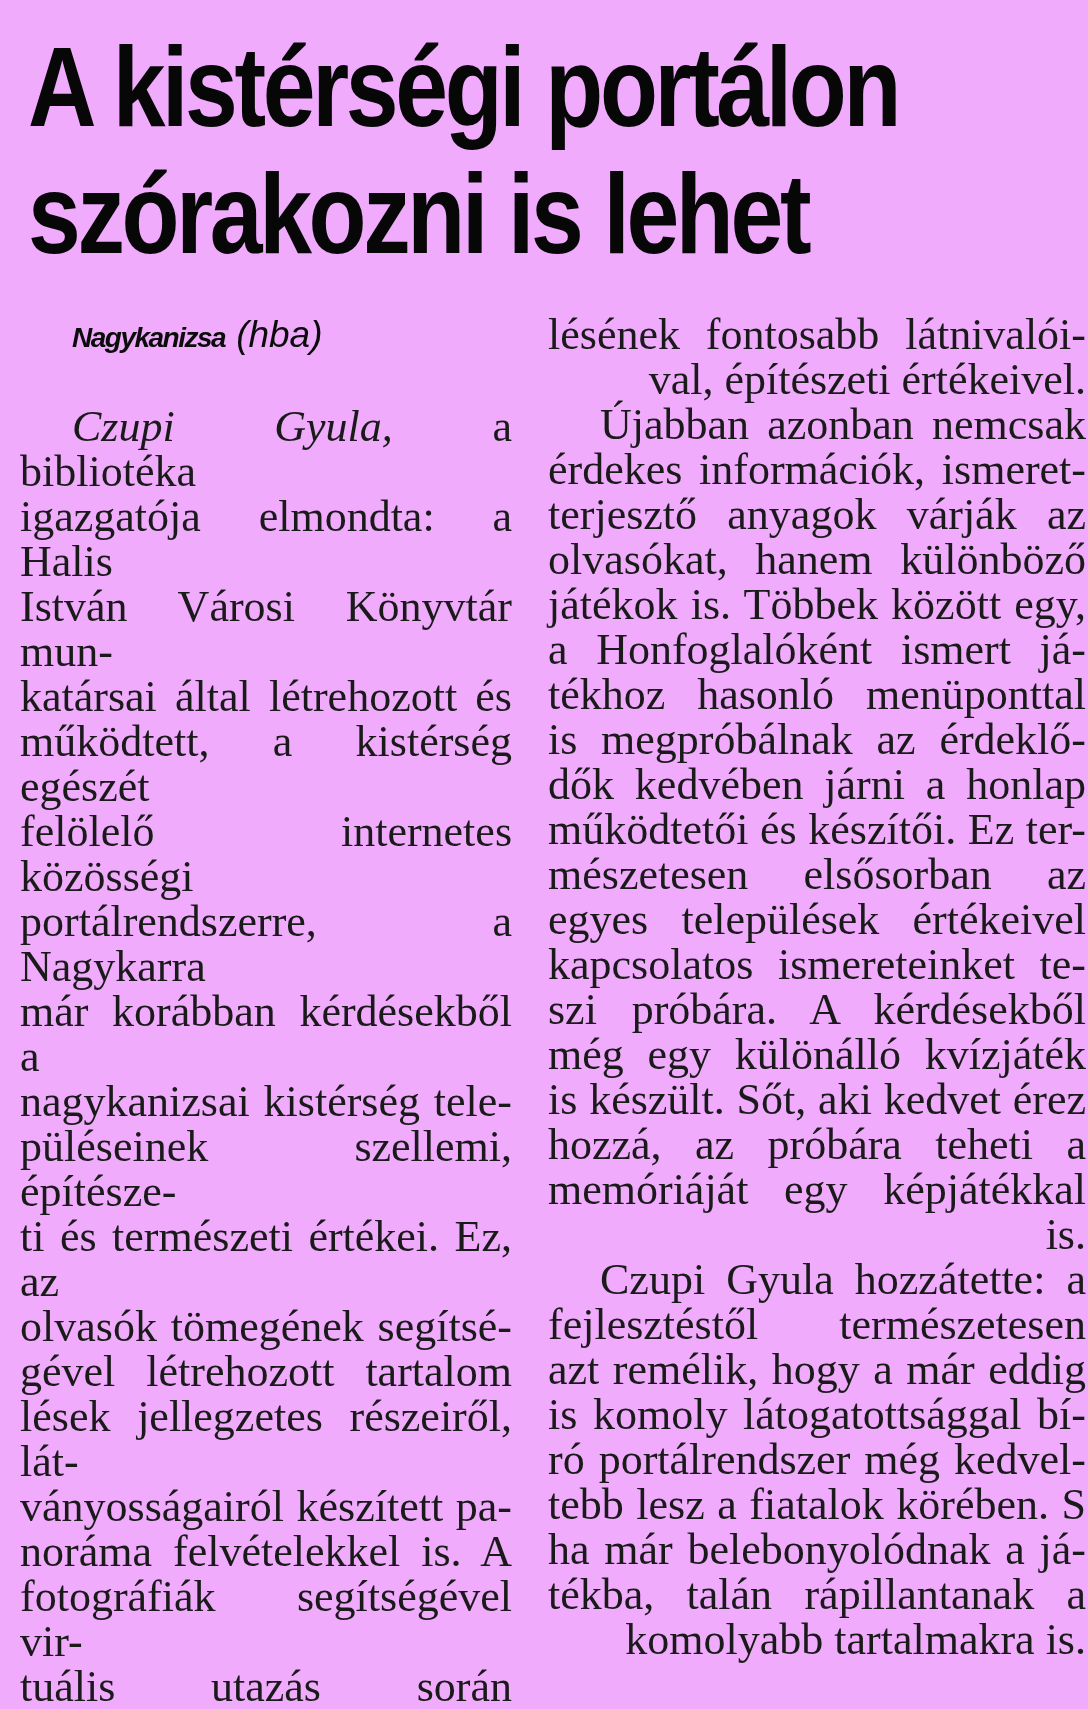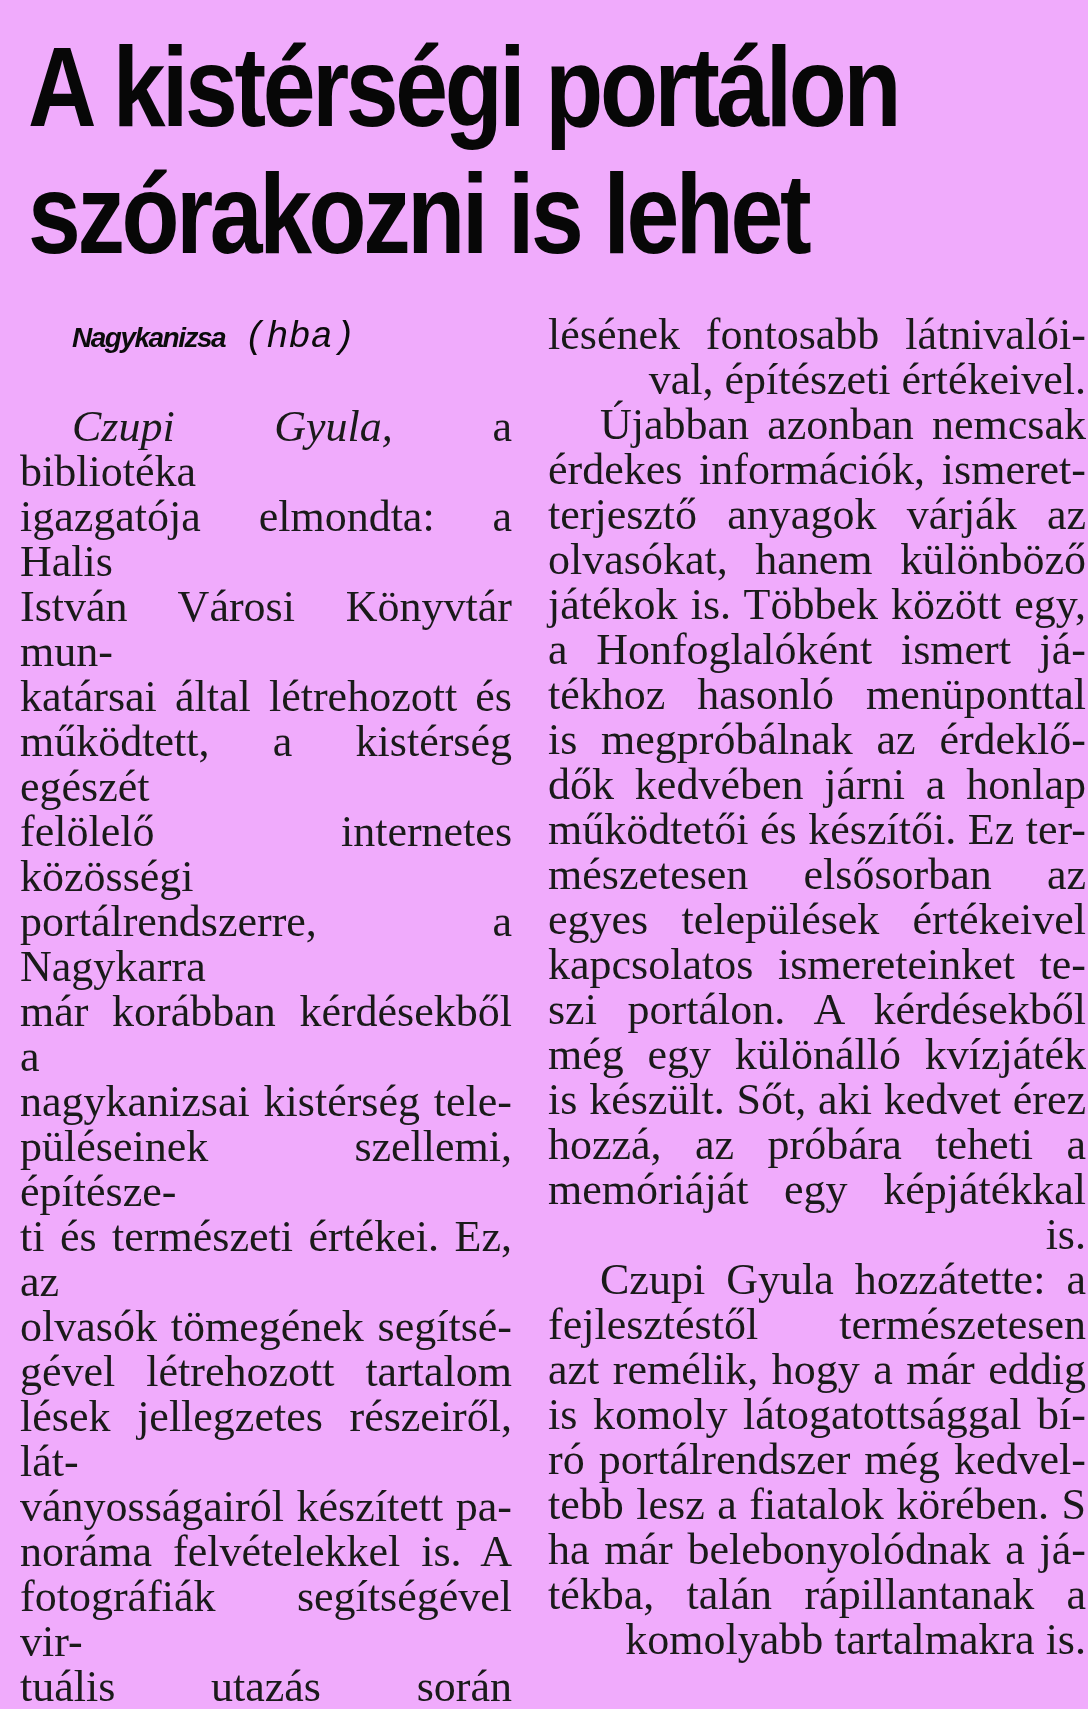--- a/index.html
+++ b/index.html
@@ -50,23 +50,22 @@
   .dateline { white-space: nowrap; }
   .dateline-loc {
     font-style: italic;
     font-size: 28px;
     letter-spacing: -1.5px;
   }
   .dateline-by {
     font-style: italic;
     font-weight: normal;
     font-size: 37px;
-    margin-left: 19px;
+    margin-left: 11px;
     letter-spacing: 0;
-    font-family: Liberation Mono, monospace;
   }
 
   
   .line, .lead-line {
     font-size: 44px;
     line-height: 45px;
   }
   .lead-line { font-size: 36px; }
   .jst  { text-align: justify; text-align-last: justify; }
   .lastline { text-align: right; }
@@ -131,21 +130,21 @@
             <div class="line jst">olvasókat, hanem különböző</div>
             <div class="line jst">játékok is. Többek között egy,</div>
             <div class="line jst">a Honfoglalóként ismert já-</div>
             <div class="line jst">tékhoz hasonló menüponttal</div>
             <div class="line jst">is megpróbálnak az érdeklő-</div>
             <div class="line jst">dők kedvében járni a honlap</div>
             <div class="line jst">működtetői és készítői. Ez ter-</div>
             <div class="line jst">mészetesen elsősorban az</div>
             <div class="line jst">egyes települések értékeivel</div>
             <div class="line jst">kapcsolatos ismereteinket te-</div>
-            <div class="line jst">szi portálon. A kérdésekből</div>
+            <div class="line jst">szi próbára. A kérdésekből</div>
             <div class="line jst">még egy különálló kvízjáték</div>
             <div class="line jst">is készült. Sőt, aki kedvet érez</div>
             <div class="line jst">hozzá, az próbára teheti a</div>
             <div class="line jst">memóriáját egy képjátékkal</div>
             <div class="line lastline">is.</div>
           </div>
           <div class="para">
             <div class="line jst indent">Czupi Gyula hozzátette: a</div>
             <div class="line jst">fejlesztéstől természetesen</div>
             <div class="line jst">azt remélik, hogy a már eddig</div>

